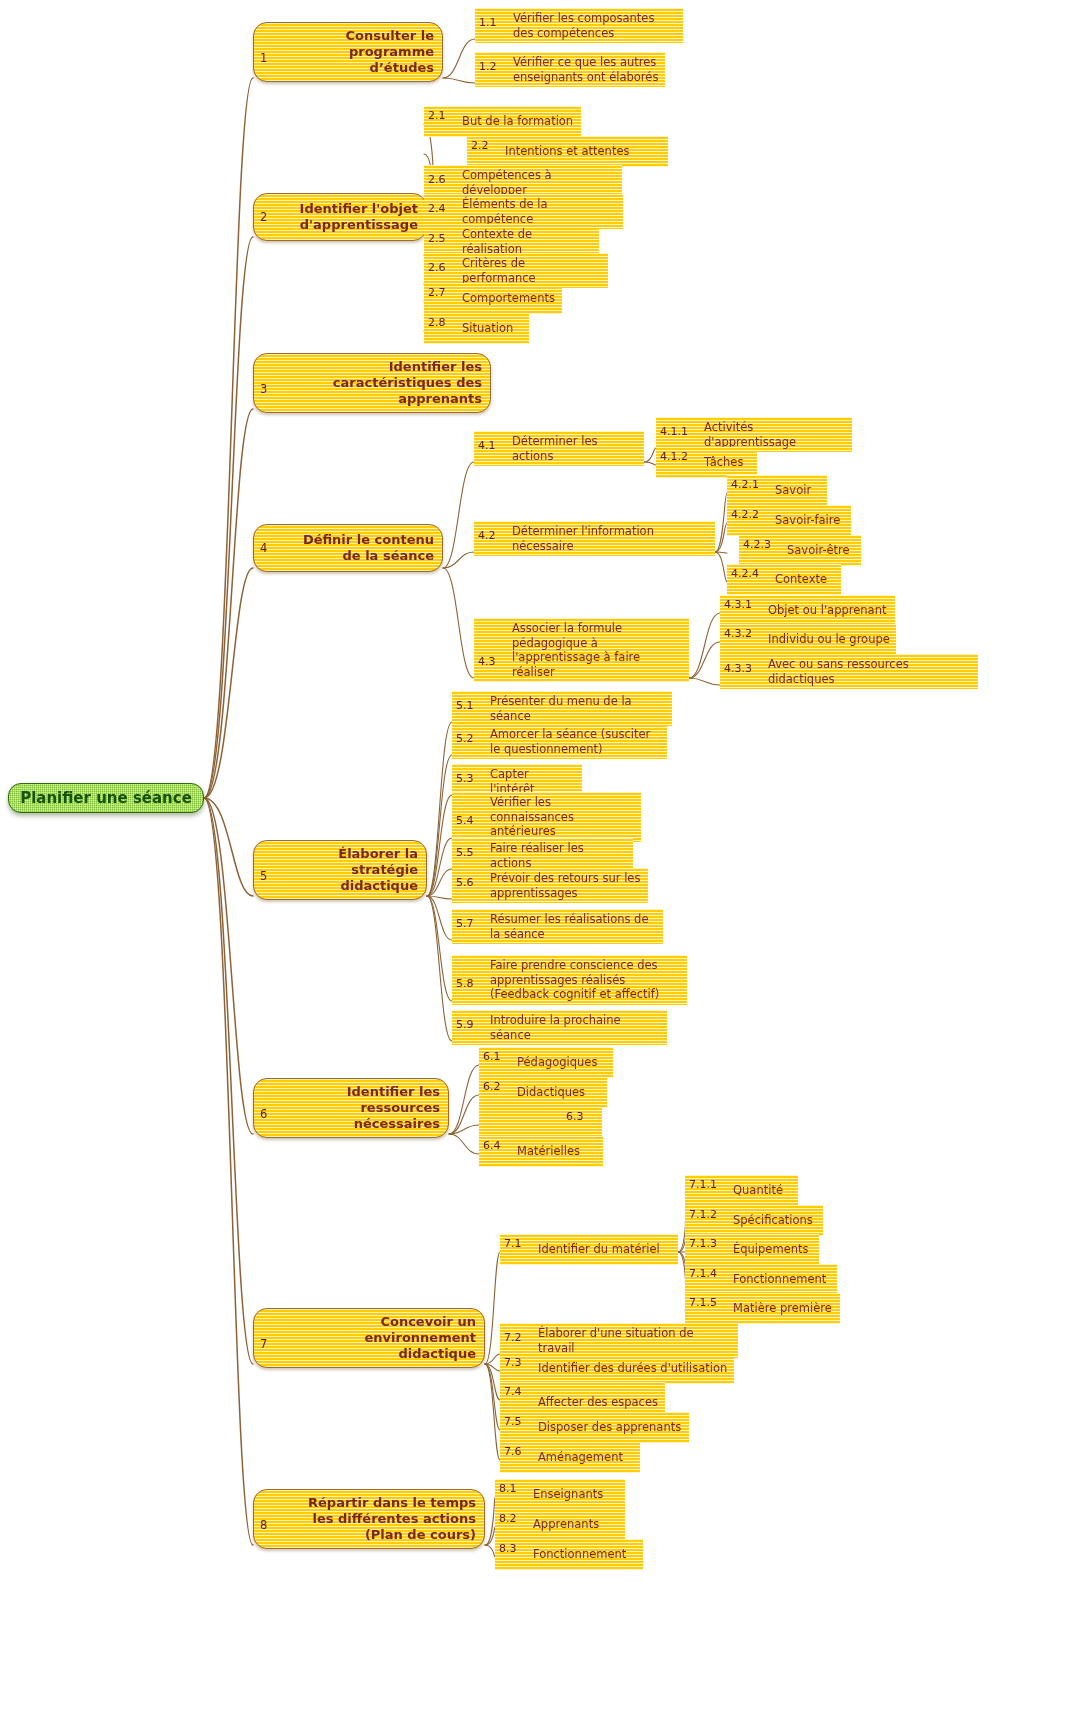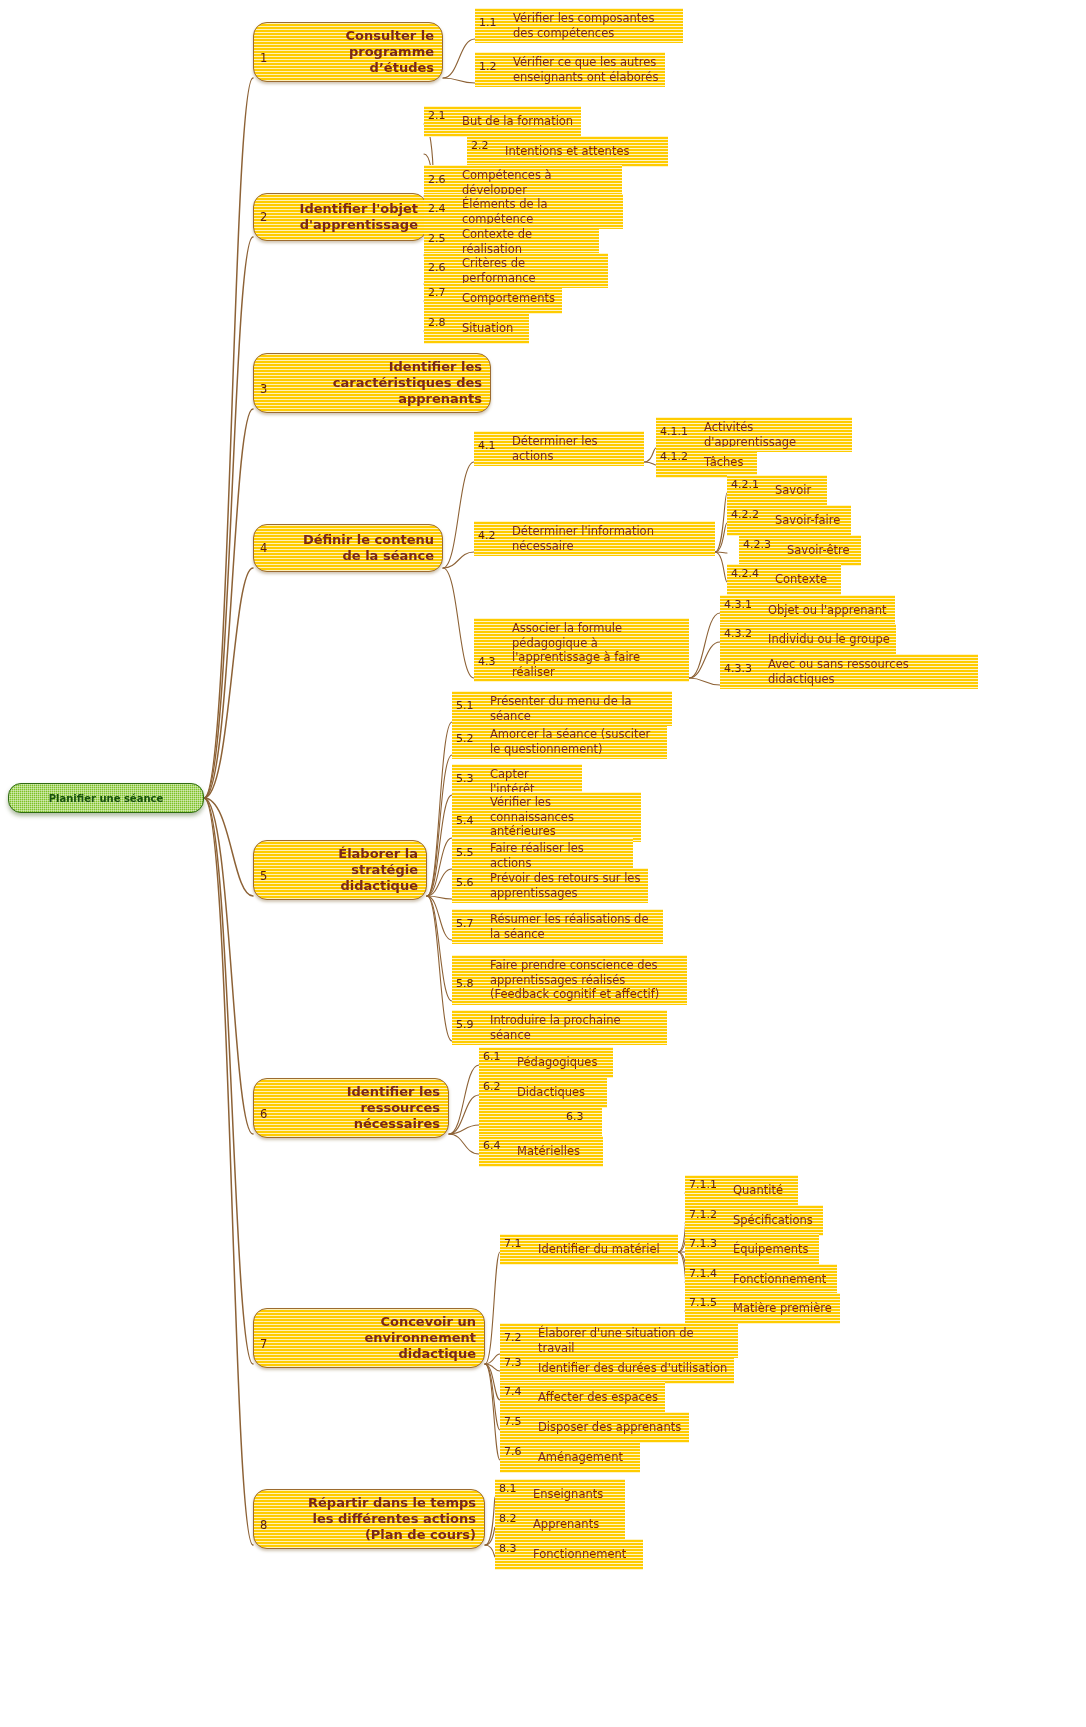--- a/index.html
+++ b/index.html
@@ -70,21 +70,21 @@
       repeating-linear-gradient(to bottom,
         rgba(255,255,255,0.40) 0px, rgba(255,255,255,0.40) 1px,
         rgba(0,0,0,0) 1px, rgba(0,0,0,0) 2px),
       repeating-linear-gradient(to right,
         rgba(255,255,255,0.40) 0px, rgba(255,255,255,0.40) 1px,
         rgba(0,0,0,0) 1px, rgba(0,0,0,0) 2px);
     border:1.6px solid #2f6b12;
     border-radius:13px;
     box-shadow:0 3px 4px rgba(60,90,30,0.40);
     color:#17510c;
-    font-size:10px;
+    font-size:15px;
     font-weight:bold;
     justify-content:center;
     text-align:center;
   }
   .root .ntext{flex:0 0 auto;}
 
   
   .nidx{
     flex:0 0 auto;
     text-align:left;
@@ -366,21 +366,21 @@
       <span class="ntext">Matière première</span>
     </div>
     <div id="node-7.2" class="node d2 leaf" style="left: 500px; top: 1323px; width: 238px; min-height: 20px;">
       <span class="nidx">7.2</span>
       <span class="ntext">Élaborer d'une situation de travail</span>
     </div>
     <div id="node-7.3" class="node d2 leaf" style="left: 500px; top: 1353px; width: 234px; min-height: 20px;">
       <span class="nidx">7.3</span>
       <span class="ntext">Identifier des durées d'utilisation</span>
     </div>
-    <div id="node-7.4" class="node d2 leaf" style="left: 500px; top: 1382px; width: 165px; min-height: 20px;">
+    <div id="node-7.4" class="node d2 leaf" style="left: 500px; top: 1382px; width: 165px; min-height: 20px; align-items: flex-end;">
       <span class="nidx">7.4</span>
       <span class="ntext">Affecter des espaces</span>
     </div>
     <div id="node-7.5" class="node d2 leaf" style="left: 500px; top: 1412px; width: 189px; min-height: 20px;">
       <span class="nidx">7.5</span>
       <span class="ntext">Disposer des apprenants</span>
     </div>
     <div id="node-7.6" class="node d2 leaf" style="left: 500px; top: 1442px; width: 140px; min-height: 20px;">
       <span class="nidx">7.6</span>
       <span class="ntext">Aménagement</span>

